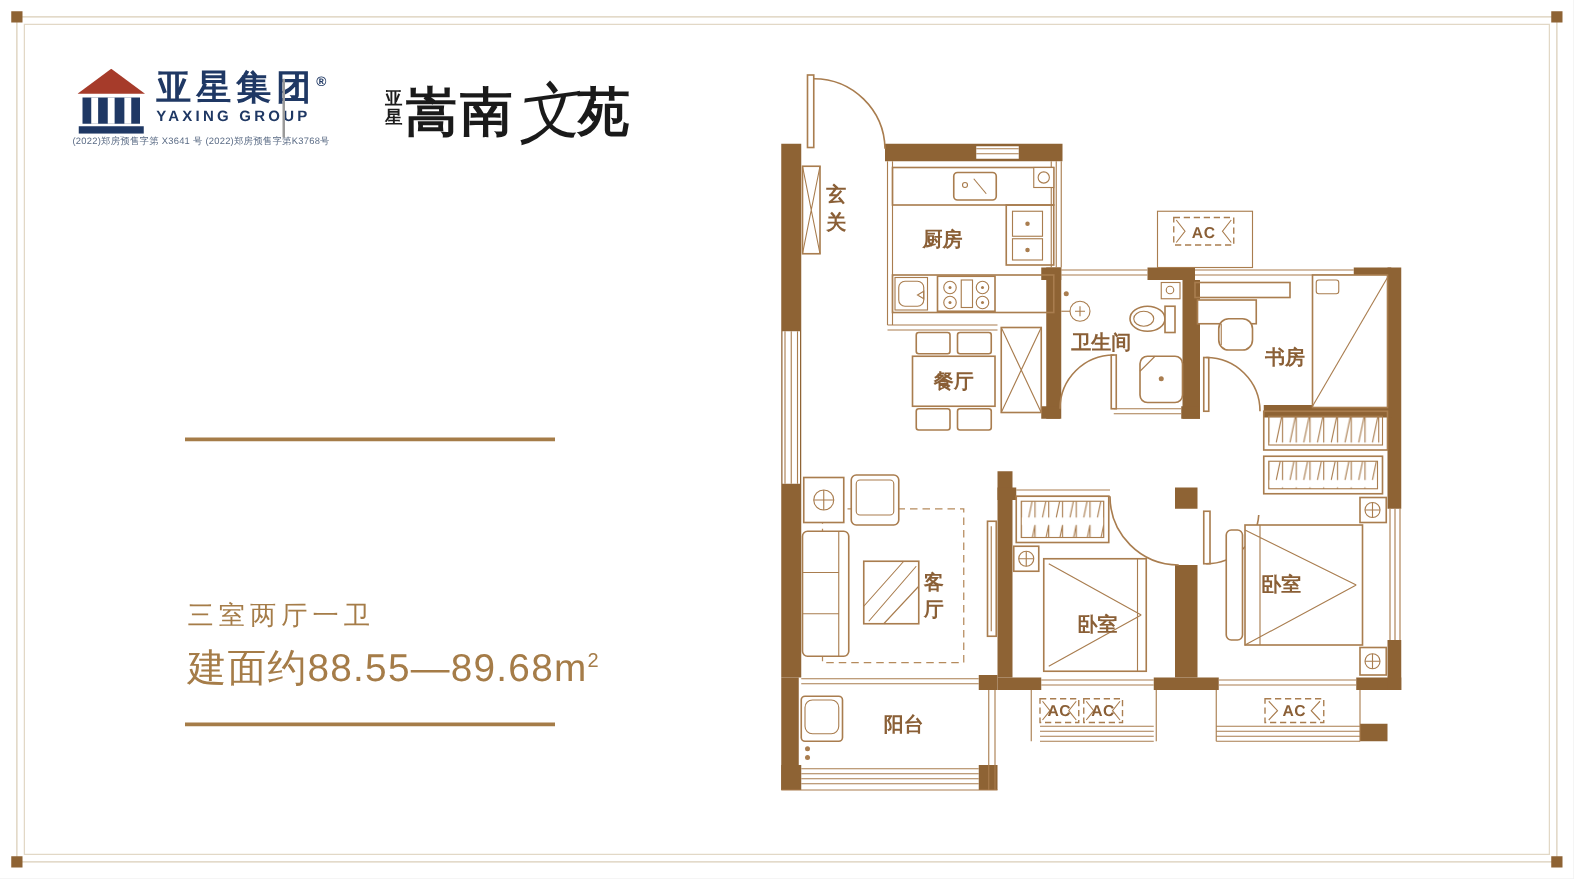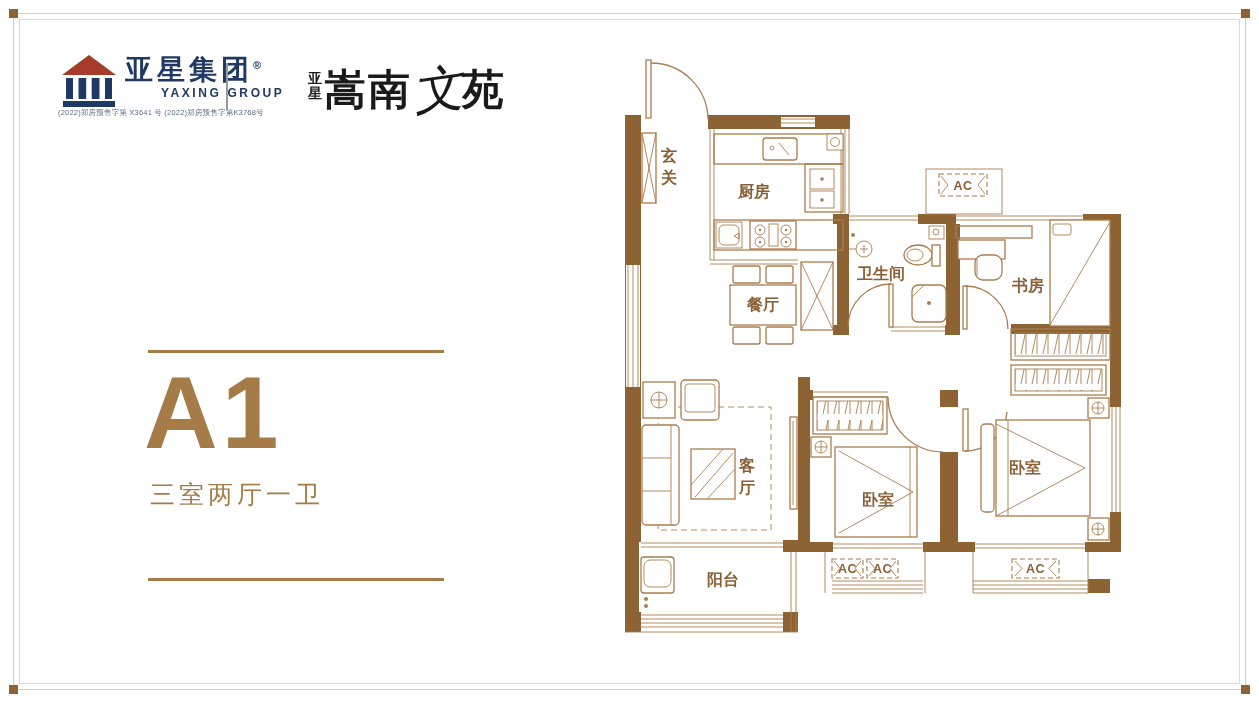--- a/index.html
+++ b/index.html
@@ -9,36 +9,36 @@
   .frame-inner{position:absolute;inset:19px;border:1px solid #E2D8C6;pointer-events:none;}
   .corner{position:absolute;width:9px;height:9px;background:#8E6334;}
   .corner.tl{left:9px;top:9px}.corner.tr{right:9px;top:9px}
   .corner.bl{left:9px;bottom:9px}.corner.br{right:9px;bottom:9px}
 
   
   .logo{position:absolute;left:62px;top:55px;display:flex;align-items:flex-start;}
   .logo-text{margin-left:9px;}
   .logo-cn{font-size:28px;font-weight:bold;color:#1F3864;letter-spacing:4px;line-height:1.05;white-space:nowrap;}
   .logo-cn sup{font-size:11px;letter-spacing:0;}
-  .logo-en{font-size:12px;font-weight:bold;color:#1F3864;letter-spacing:2.6px;margin-top:2px;margin-left:36px;}
+  .logo-en{font-size:12px;font-weight:bold;color:#1F3864;letter-spacing:2.6px;margin-top:2px;}
   .permits{position:absolute;left:58px;top:108px;font-size:7.5px;color:#5a6b85;white-space:nowrap;letter-spacing:.2px;}
   .div-v{position:absolute;left:226px;top:63px;width:1.5px;height:47px;background:#9a9a9a;}
   .badge{position:absolute;left:240px;top:56px;}
   .brand{position:absolute;left:308px;top:62px;display:flex;align-items:flex-start;}
   .brand-prefix{display:flex;flex-direction:column;font-size:14px;font-weight:bold;color:#1d1d1d;line-height:1.1;margin-top:9px;}
   .brand-name{font-size:42px;font-weight:bold;color:#1a1a1a;letter-spacing:2px;line-height:1;margin-left:2px;white-space:nowrap;}
   .brand-name .styl{display:inline-block;font-style:italic;font-weight:400;font-size:50px;
        font-family:"DejaVu Serif", serif;transform:rotate(-8deg) translateY(3px);letter-spacing:0;}
 
   
   .rule{position:absolute;left:148px;width:296px;height:3px;background:#A57C48;}
   .rule.top{top:350px}.rule.bottom{top:578px}
   .unit-code{position:absolute;left:144px;top:362px;font-size:102px;font-weight:bold;color:#A57C48;
        letter-spacing:4px;line-height:1;}
-  .layout-desc{position:absolute;left:150px;top:478px;font-size:25px;color:#A57C48;letter-spacing:4px;font-weight:500;white-space:nowrap;}
+  .layout-desc{position:absolute;left:150px;top:478px;font-size:21px;color:#A57C48;letter-spacing:4px;font-weight:500;white-space:nowrap;}
   .area-line{position:absolute;left:150px;top:514px;font-size:31px;color:#A57C48;letter-spacing:1px;font-weight:500;white-space:nowrap;}
   .area-line sup{font-size:16px;}
 
   
   .plan{position:absolute;left:613px;top:57px;}
   .wall{fill:#8E6334;stroke:none;}
   .ln{fill:none;stroke:#A97D4F;stroke-width:1.3px;}
   .lnt{fill:none;stroke:#A97D4F;stroke-width:0.9px;}
   .wf{fill:#ffffff;stroke:#A97D4F;stroke-width:1.3px;}
   .wft{fill:#ffffff;stroke:#A97D4F;stroke-width:0.9px;}
@@ -78,22 +78,22 @@
 
   <div class="brand">
     <div class="brand-prefix">
       <span>亚</span>
       <span>星</span>
     </div>
     <div class="brand-name"><span>嵩南</span><span class="styl">文</span><span>苑</span></div>
   </div>
 
   <div class="rule top"></div>
-  <div class="unit-code">A1</div>
   <div class="layout-desc">三室两厅一卫</div>
+  <div class="area-line"><span>建面约</span><span>88.55—89.68</span><span>m</span><sup>2</sup></div>
   <div class="rule bottom"></div>
 
   <svg class="plan" width="532" height="586" viewBox="0 0 532 586">
     <defs>
       <pattern id="hang" width="11" height="30" patternUnits="userSpaceOnUse">
         <path d="M6 3 V27 M6 3 L1 27" fill="none" stroke="#A97D4F" stroke-width="0.9"></path>
       </pattern>
     </defs>
 
     <g>

